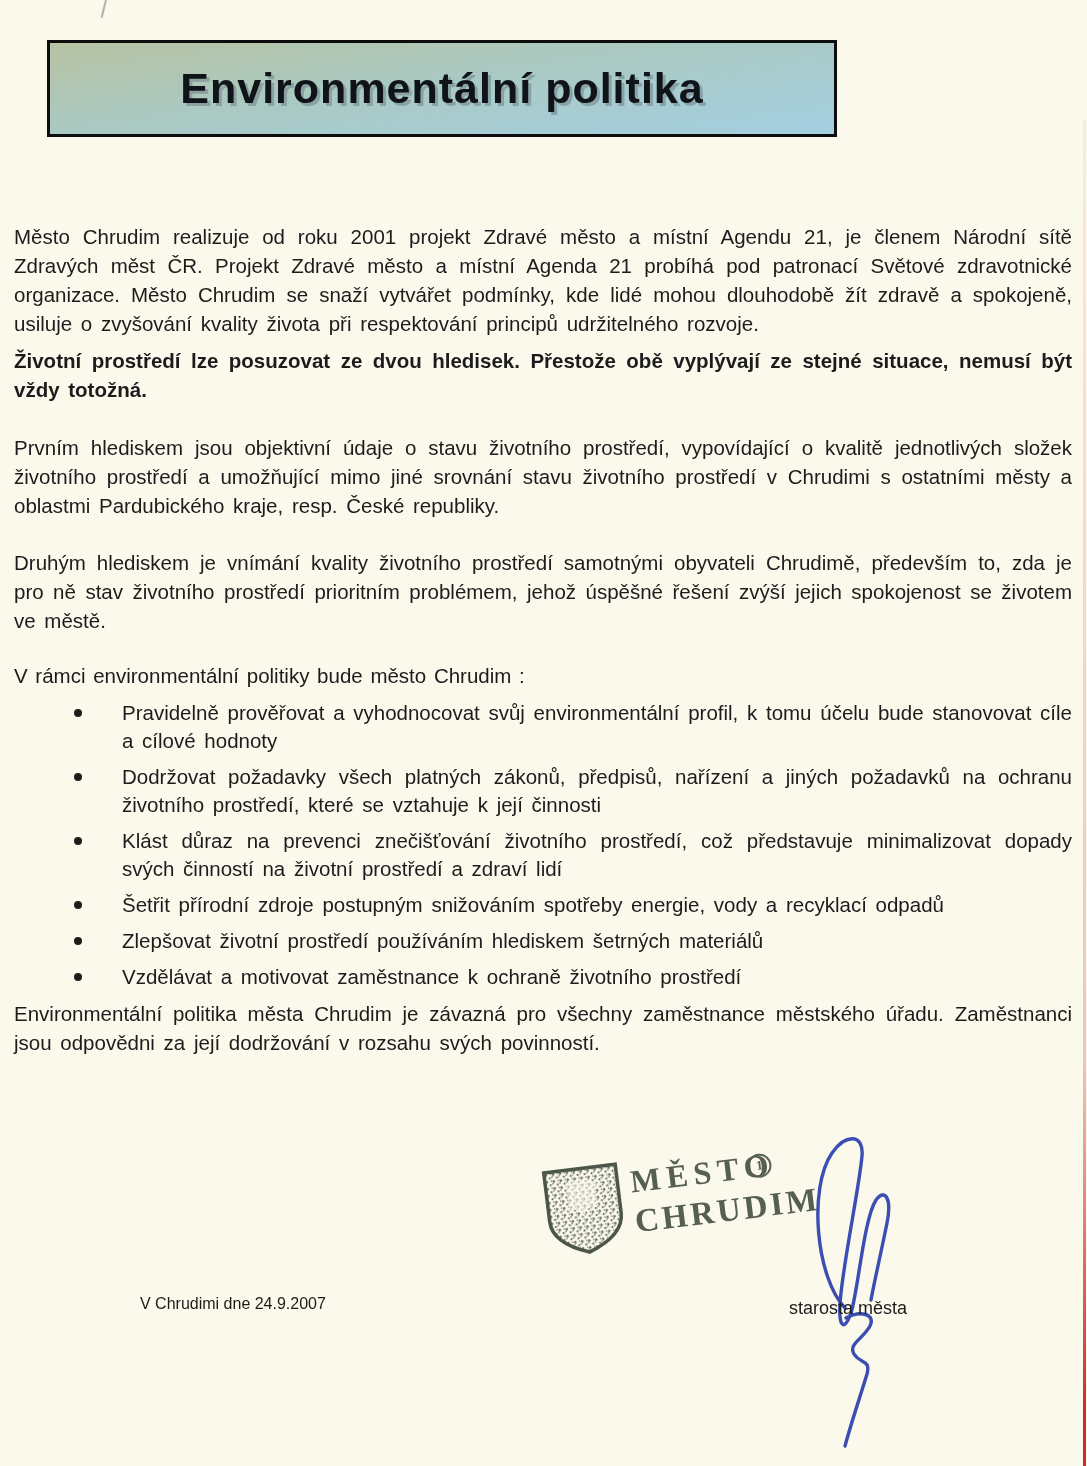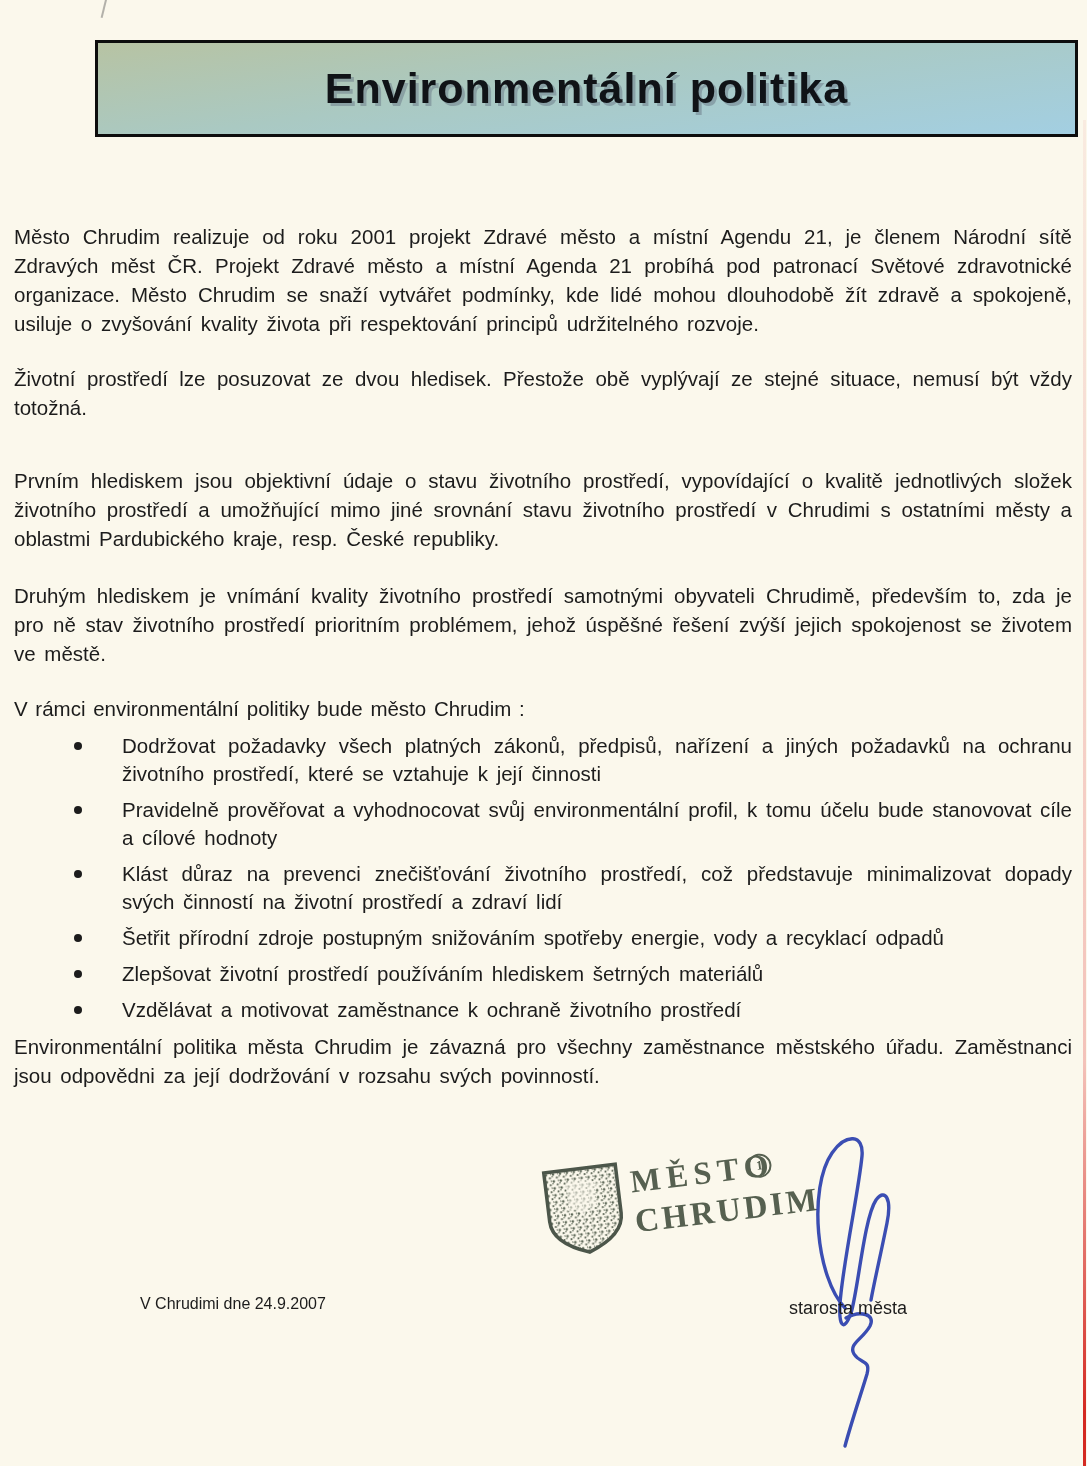--- a/index.html
+++ b/index.html
@@ -14,40 +14,39 @@
   
   .scan-line-right{
     position:absolute;top:120px;bottom:0;right:1px;width:3px;
     background:linear-gradient(to bottom, rgba(230,120,120,.10), rgba(226,70,70,.30) 70%, #d42a22 96%);
   }
   .corner-mark{
     position:absolute;left:103px;top:-2px;width:2px;height:20px;
     background:rgba(90,90,90,.45);transform:rotate(14deg);
   }
   .banner{
-    position:absolute;left:47px;top:40px;width:983px;height:97px;
+    position:absolute;left:47px;top:40px;width:790px;height:97px;
     border:3px solid #0d0d0d;
     background:linear-gradient(172deg,#b7c3a3 0%,#aac9c2 45%,#a3cfe2 100%);
     display:flex;align-items:center;justify-content:center;
     box-sizing:border-box;
-    margin-left:48px;
   }
   .banner h1{
     margin:0;
     font-size:43px;font-weight:700;letter-spacing:1px;
     color:#101317;
     text-shadow:3px 3px 0 rgba(112,128,140,.55);
   }
   .content{
     position:absolute;left:14px;top:222px;width:1058px;
     font-size:20.5px;line-height:29px;
   }
   .para{margin:0 0 0 0;text-align:justify;word-spacing:3px;}
-  .para.p1{margin-bottom:26px;}
-  .para.p2{margin-bottom:44px;}
+  .para.p1{margin-bottom:8px;}
+  .para.p2{margin-bottom:29px;font-weight:bold;}
   .para.p3{margin-bottom:28px;}
   .para.p4{margin-bottom:26px;}
   .intro{margin:0 0 9px 0;word-spacing:2px;}
   ul.bullets{list-style:none;margin:0;padding:0;}
   ul.bullets li{
     position:relative;
     padding-left:108px;
     margin-bottom:8px;
     text-align:justify;word-spacing:3px;
     line-height:28px;
@@ -97,22 +96,22 @@
 
   <div class="content">
     <p class="para p1">Město Chrudim realizuje od roku 2001 projekt Zdravé město a místní Agendu 21, je členem Národní sítě Zdravých měst ČR. Projekt Zdravé město a místní Agenda 21 probíhá pod patronací Světové zdravotnické organizace. Město Chrudim se snaží vytvářet podmínky, kde lidé mohou dlouhodobě žít zdravě a spokojeně, usiluje o zvyšování kvality života při respektování principů udržitelného rozvoje.</p>
     <p class="para p2">Životní prostředí lze posuzovat ze dvou hledisek. Přestože obě vyplývají ze stejné situace, nemusí být vždy totožná.</p>
     <p class="para p3">Prvním hlediskem jsou objektivní údaje o stavu životního prostředí, vypovídající o kvalitě jednotlivých složek životního prostředí a umožňující mimo jiné srovnání stavu životního prostředí v Chrudimi s ostatními městy a oblastmi Pardubického kraje, resp. České republiky.</p>
     <p class="para p4">Druhým hlediskem je vnímání kvality životního prostředí samotnými obyvateli Chrudimě, především to, zda je pro ně stav životního prostředí prioritním problémem, jehož úspěšné řešení zvýší jejich spokojenost se životem ve městě.</p>
 
     <p class="intro">V rámci environmentální politiky  bude město Chrudim :</p>
 
     <ul class="bullets">
+      <li>Pravidelně prověřovat a vyhodnocovat svůj environmentální profil, k tomu účelu bude stanovovat cíle a cílové hodnoty</li>
       <li>Dodržovat požadavky všech platných zákonů, předpisů, nařízení a  jiných požadavků na ochranu životního prostředí, které se vztahuje k její činnosti</li>
-      <li>Pravidelně prověřovat a vyhodnocovat svůj environmentální profil, k tomu účelu bude stanovovat cíle a cílové hodnoty</li>
       <li>Klást důraz na prevenci znečišťování životního prostředí, což představuje minimalizovat dopady svých činností na životní prostředí a zdraví lidí</li>
       <li>Šetřit přírodní zdroje postupným snižováním spotřeby energie, vody a recyklací odpadů</li>
       <li>Zlepšovat životní prostředí používáním hlediskem šetrných materiálů</li>
       <li>Vzdělávat a motivovat zaměstnance k ochraně životního prostředí</li>
     </ul>
 
     <p class="para closing">Environmentální politika města Chrudim je závazná pro všechny zaměstnance městského úřadu. Zaměstnanci jsou odpovědni za její dodržování v rozsahu svých povinností.</p>
   </div>
 
   <div class="stamp">

